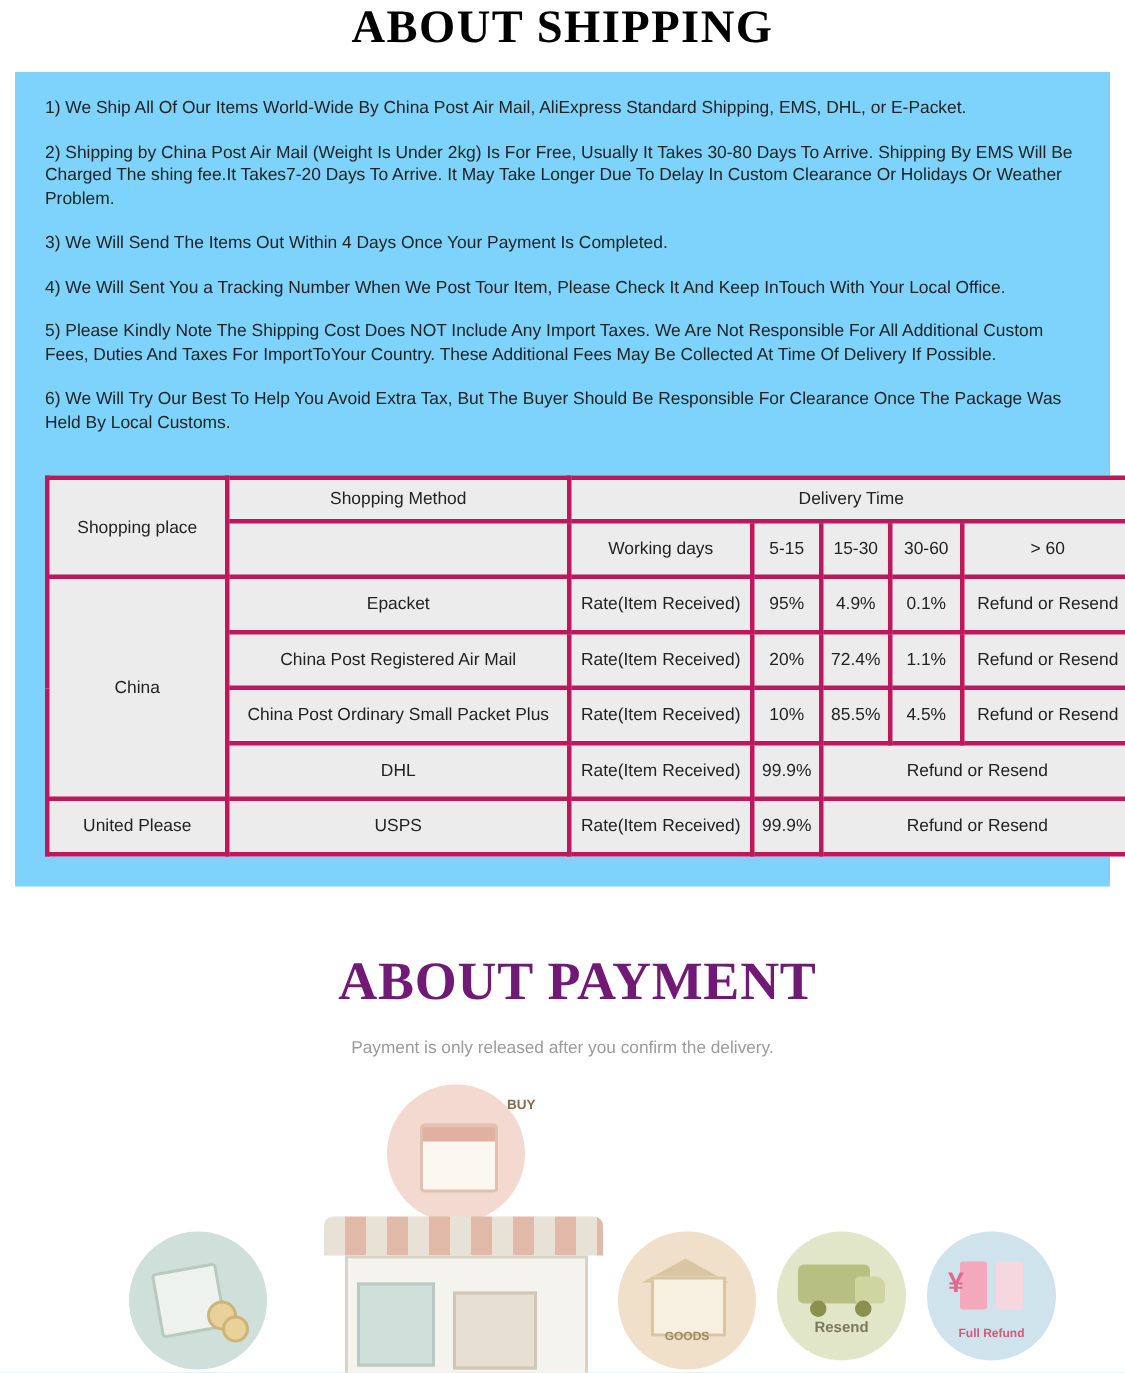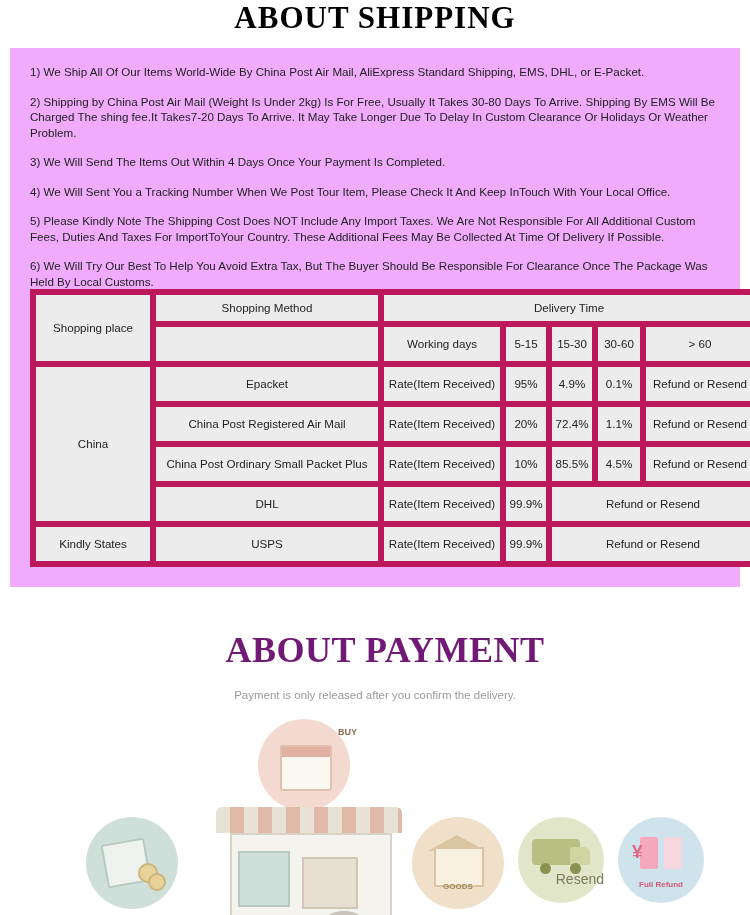--- a/index.html
+++ b/index.html
@@ -26,46 +26,46 @@
     text-align: center;
     font-family: "Liberation Serif", serif;
     font-size: 31px;
     letter-spacing: 1px;
     font-weight: 700;
     color: #000;
     padding-top: 0;
     padding-bottom: 12px;
   }
   .shipping-panel {
-    background: #f0abfc;
+    background: #7dd3fc;
     margin: 0 10px 0 10px;
     padding: 16px 20px 20px 20px;
     box-sizing: border-box;
   }
   .ship-para {
     font-size: 11.6px;
     line-height: 15.5px;
     color: #222;
     margin: 0 0 14px 0;
   }
   .ship-para:last-of-type {
-    margin-bottom: 0;
+    margin-bottom: 28px;
   }
 
   
   table.ship-table {
     border-collapse: collapse;
     width: 694px;
     table-layout: fixed;
     background: #ececec;
     font-size: 11.6px;
     color: #222;
   }
   table.ship-table td {
-    border: 6px solid #be185d;
+    border: 3px solid #be185d;
     text-align: center;
     vertical-align: middle;
     padding: 6px 2px;
     line-height: 14px;
   }
   .col-place   { width: 120px; }
   .col-method  { width: 228px; }
   .col-rate    { width: 122px; }
   .col-515     { width: 46px; }
   .col-1530    { width: 46px; }
@@ -118,24 +118,24 @@
   .badge-text {
     font-size: 9px;
     font-weight: bold;
     color: #8a6a4f;
   }
   .truck-label {
     position: absolute;
     bottom: 16px;
     left: 0;
     right: 0;
-    text-align: right;
-    font-size: 14px;
+    text-align: center;
+    font-size: 10px;
     color: #7a7a5a;
-    font-weight: normal;
+    font-weight: bold;
   }
   .refund-label {
     position: absolute;
     bottom: 14px;
     left: 0;
     right: 0;
     text-align: center;
     font-size: 8px;
     color: #d05a7a;
     font-weight: bold;
@@ -352,21 +352,21 @@
           </tr>
 
           <tr class="row-tall">
             <td>DHL</td>
             <td>Rate(Item Received)</td>
             <td>99.9%</td>
             <td colspan="3">Refund or Resend</td>
           </tr>
 
           <tr class="row-tall">
-            <td>Kindly States</td>
+            <td>United Please</td>
             <td>USPS</td>
             <td>Rate(Item Received)</td>
             <td>99.9%</td>
             <td colspan="3">Refund or Resend</td>
           </tr>
         </tbody>
       </table>
     </div>
   </div>
 

